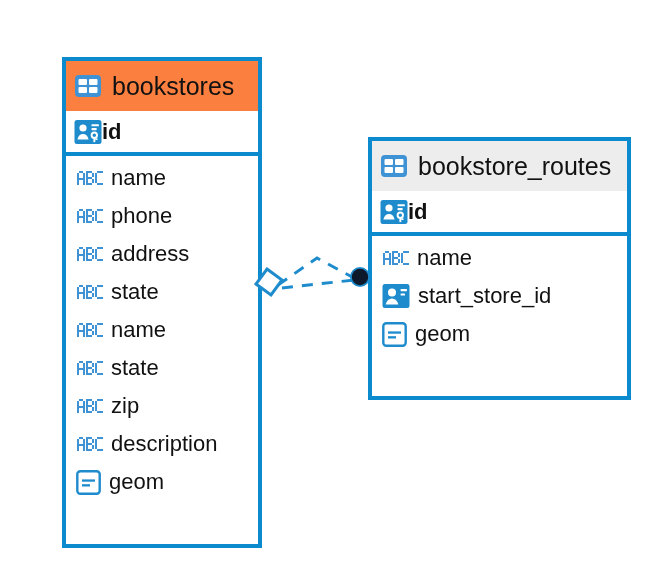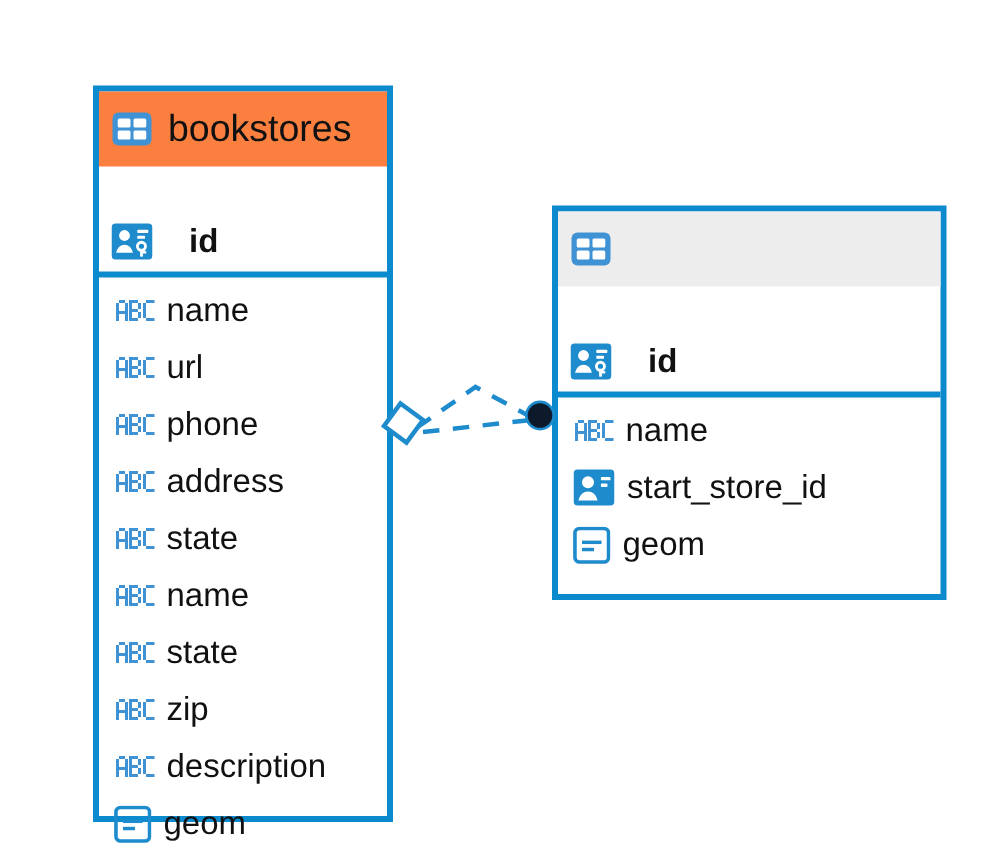--- a/index.html
+++ b/index.html
@@ -61,23 +61,22 @@
     line-height: 1;
     white-space: nowrap;
   }
 
   .pk-row {
     box-sizing: border-box;
     height: 45px;
     display: flex;
     align-items: center;
     padding-left: 8px;
-    gap: 24px;
+    gap: 0;
     border-bottom: 4px solid #0c8ace;
-    margin-top: 29px;
   }
   .pk-row .field-label {
     font-weight: bold;
   }
 
   .field-list {
     padding-top: 3px;
   }
 
   .field-row {
@@ -163,42 +162,20 @@
                 <rect x="10" y="12" width="6" height="2"></rect>
               <rect x="21" y="0" width="6" height="2"></rect>
                 <rect x="19" y="2" width="2" height="10"></rect>
                 <rect x="21" y="12" width="6" height="2"></rect>
             </g>
           </svg>
         </span>
         <span class="field-label">name</span>
       </div>
 
-      <div class="field-row">
-        <span class="icon abc-ico">
-          <svg viewBox="0 0 27 14" width="27" height="14" shape-rendering="crispEdges" aria-hidden="true">
-            <g fill="#3f93d4">
-              <rect x="1" y="2" width="2" height="12"></rect>
-                <rect x="3" y="0" width="4" height="2"></rect>
-                <rect x="7" y="2" width="2" height="12"></rect>
-                <rect x="3" y="7" width="4" height="2"></rect>
-              <rect x="10" y="0" width="6" height="2"></rect>
-                <rect x="10" y="2" width="2" height="12"></rect>
-                <rect x="16" y="2" width="2" height="4"></rect>
-                <rect x="12" y="6" width="4" height="2"></rect>
-                <rect x="16" y="8" width="2" height="4"></rect>
-                <rect x="10" y="12" width="6" height="2"></rect>
-              <rect x="21" y="0" width="6" height="2"></rect>
-                <rect x="19" y="2" width="2" height="10"></rect>
-                <rect x="21" y="12" width="6" height="2"></rect>
-            </g>
-          </svg>
-        </span>
-        <span class="field-label">url</span>
-      </div>
 
       <div class="field-row">
         <span class="icon abc-ico">
           <svg viewBox="0 0 27 14" width="27" height="14" shape-rendering="crispEdges" aria-hidden="true">
             <g fill="#3f93d4">
               <rect x="1" y="2" width="2" height="12"></rect>
                 <rect x="3" y="0" width="4" height="2"></rect>
                 <rect x="7" y="2" width="2" height="12"></rect>
                 <rect x="3" y="7" width="4" height="2"></rect>
               <rect x="10" y="0" width="6" height="2"></rect>
@@ -373,20 +350,21 @@
     <div class="entity-header grey">
       <span class="icon table-ico">
         <svg viewBox="0 0 28 24" width="28" height="24" aria-hidden="true">
           <rect x="1" y="1" width="26" height="22" rx="4" ry="4" fill="#3f93d4"></rect>
           <rect x="4.5" y="5" width="8.5" height="6" rx="1" fill="#ffffff"></rect>
           <rect x="15" y="5" width="8.5" height="6" rx="1" fill="#ffffff"></rect>
           <rect x="4.5" y="13" width="8.5" height="6" rx="1" fill="#ffffff"></rect>
           <rect x="15" y="13" width="8.5" height="6" rx="1" fill="#ffffff"></rect>
         </svg>
       </span>
+      <span class="entity-title">bookstore_routes</span>
     </div>
 
     <div class="pk-row">
       <span class="icon card-ico">
         <svg viewBox="0 0 28 26" width="28" height="26" aria-hidden="true">
           <rect x="0.5" y="1" width="27" height="24" rx="2.5" fill="#1e8bcd"></rect>
           <circle cx="9" cy="9" r="3.6" fill="#ffffff"></circle>
           <path d="M3.4 20.5c0.8-3.6 3-5.4 5.6-5.4s4.8 1.8 5.6 5.4z" fill="#ffffff"></path>
           <rect x="17.5" y="5.2" width="7.4" height="2.1" rx="0.6" fill="#ffffff"></rect>
           <rect x="17.5" y="9.1" width="5.2" height="2.1" rx="0.6" fill="#ffffff"></rect>

